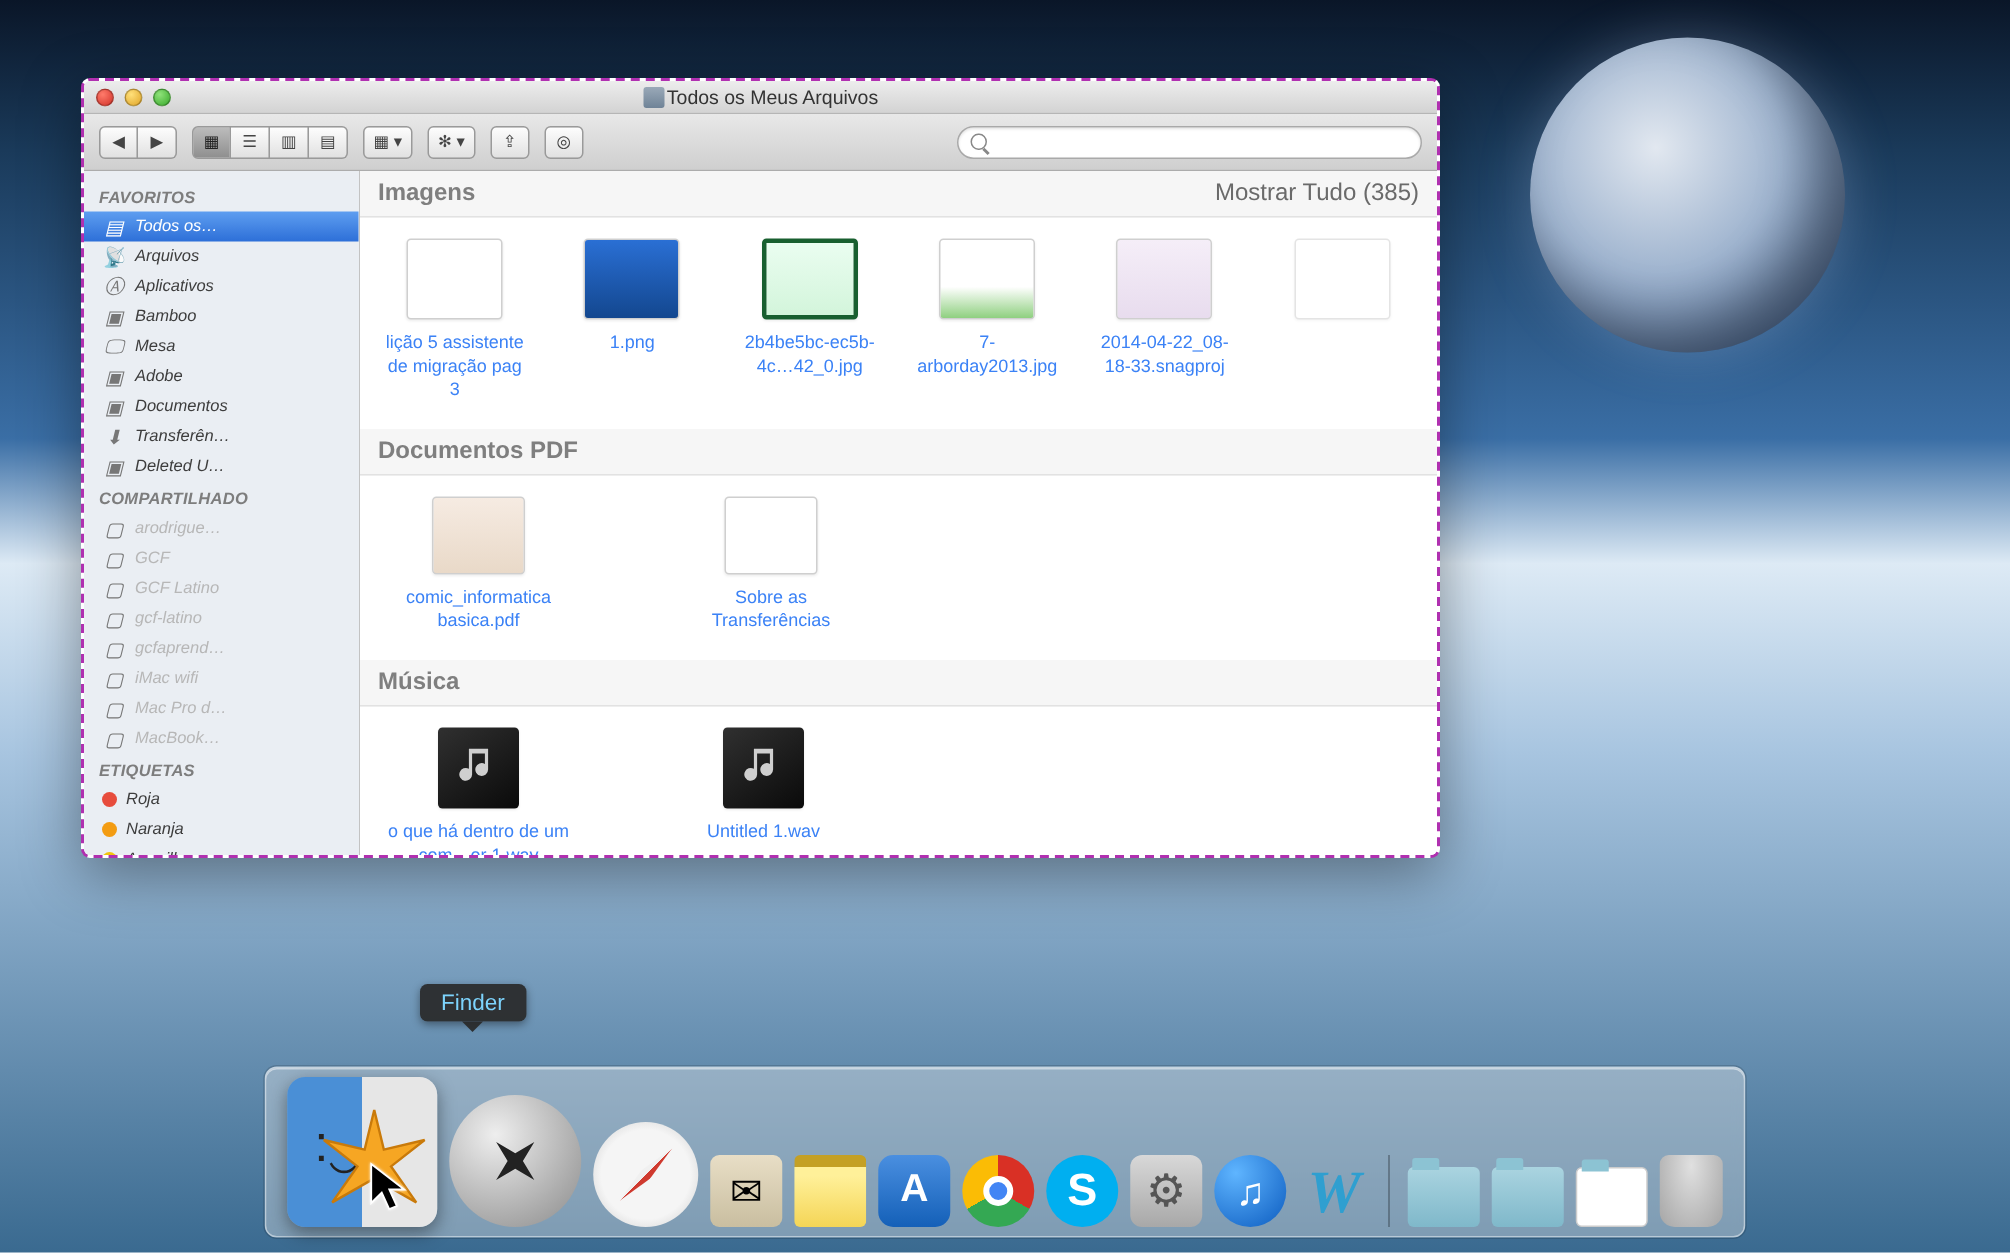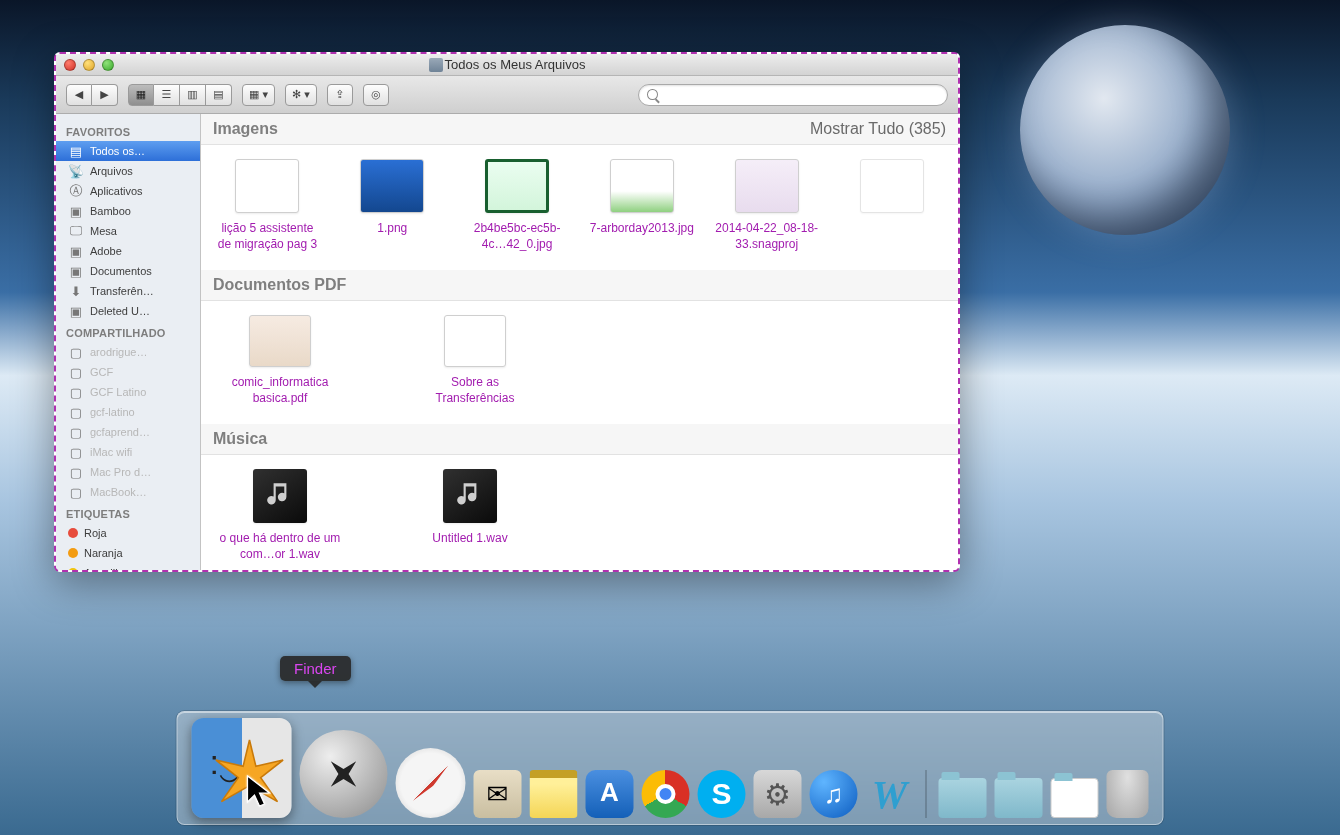--- a/index.html
+++ b/index.html
@@ -67,22 +67,22 @@
     border-radius:11px; display:flex; align-items:center; padding:0 8px;
     box-shadow:inset 0 1px 2px rgba(0,0,0,.12);
   }
   .search input{border:none;outline:none;width:100%;font-size:12px;background:transparent;}
   .mag{width:11px;height:11px;border:1.5px solid #888;border-radius:50%;position:relative;margin-right:5px;}
   .mag::after{content:"";position:absolute;width:5px;height:1.5px;background:#888;transform:rotate(45deg);bottom:-2px;right:-3px;}
 
   
   .content{flex:1; display:flex; overflow:hidden;}
   .sidebar{
-    width:145px; background:#eaeef3; border-right:1px solid #c3c3c3;
-    overflow-y:auto; padding-top:6px; font-size:11px;
+    width:184px; background:#eaeef3; border-right:1px solid #c3c3c3;
+    overflow-y:auto; padding-top:6px; font-size:11px;font-style:italic;
   }
   .sb-header{color:#7d7d7d; font-weight:bold; font-size:11px; padding:6px 10px 3px; letter-spacing:.2px;}
   .sb-item{
     display:flex; align-items:center; gap:6px;
     padding:2px 10px 2px 12px; height:20px;
     color:#3d3d3d; cursor:default;
   }
   .sb-item .ico{width:16px;height:16px;display:flex;align-items:center;justify-content:center;font-size:13px;color:#777;}
   .sb-item.selected{
     background:linear-gradient(to bottom,#5e9ef0,#2d6fd8); color:#fff;
@@ -105,28 +105,28 @@
     width:64px; height:54px; background:#fff; border:1px solid #cfcfcf;
     border-radius:3px; box-shadow:0 1px 2px rgba(0,0,0,.08);
     display:flex; align-items:center; justify-content:center; overflow:hidden; position:relative;
   }
   .thumb.img-blue{background:linear-gradient(#2a6fd4,#13478f);}
   .thumb.img-green{background:linear-gradient(#eafdf0,#d3f5db); border:3px solid #185f2f;}
   .thumb.img-snag{background:linear-gradient(#f5eef8,#e8dcee);}
   .thumb.music{width:54px;height:54px;background:linear-gradient(145deg,#303030,#0a0a0a);border:none;}
   .thumb.music svg{width:26px;height:32px;}
   .thumb.pdf{width:62px;height:52px;}
-  .file-label{margin-top:8px; font-size:12px; color:#a21caf; line-height:1.3; max-width:140px; word-wrap:break-word;}
+  .file-label{margin-top:8px; font-size:12px; color:#3b82f6; line-height:1.3; max-width:140px; word-wrap:break-word;}
   .grid.docs{gap:65px;}
   .grid.music{gap:60px;}
 
   
   .tooltip{
     position:absolute; left:280px; top:656px;
-    background:rgba(40,40,40,.92); color:#d946ef;
+    background:rgba(40,40,40,.92); color:#7dd3fc;
     padding:4px 14px; border-radius:5px; font-size:15px; font-weight:500;
     box-shadow:0 2px 6px rgba(0,0,0,.4);
   }
   .tooltip::after{
     content:""; position:absolute; bottom:-7px; left:50%; transform:translateX(-50%);
     border:7px solid transparent; border-top-color:rgba(40,40,40,.92); border-bottom:none;
   }
 
   
   .dock{

